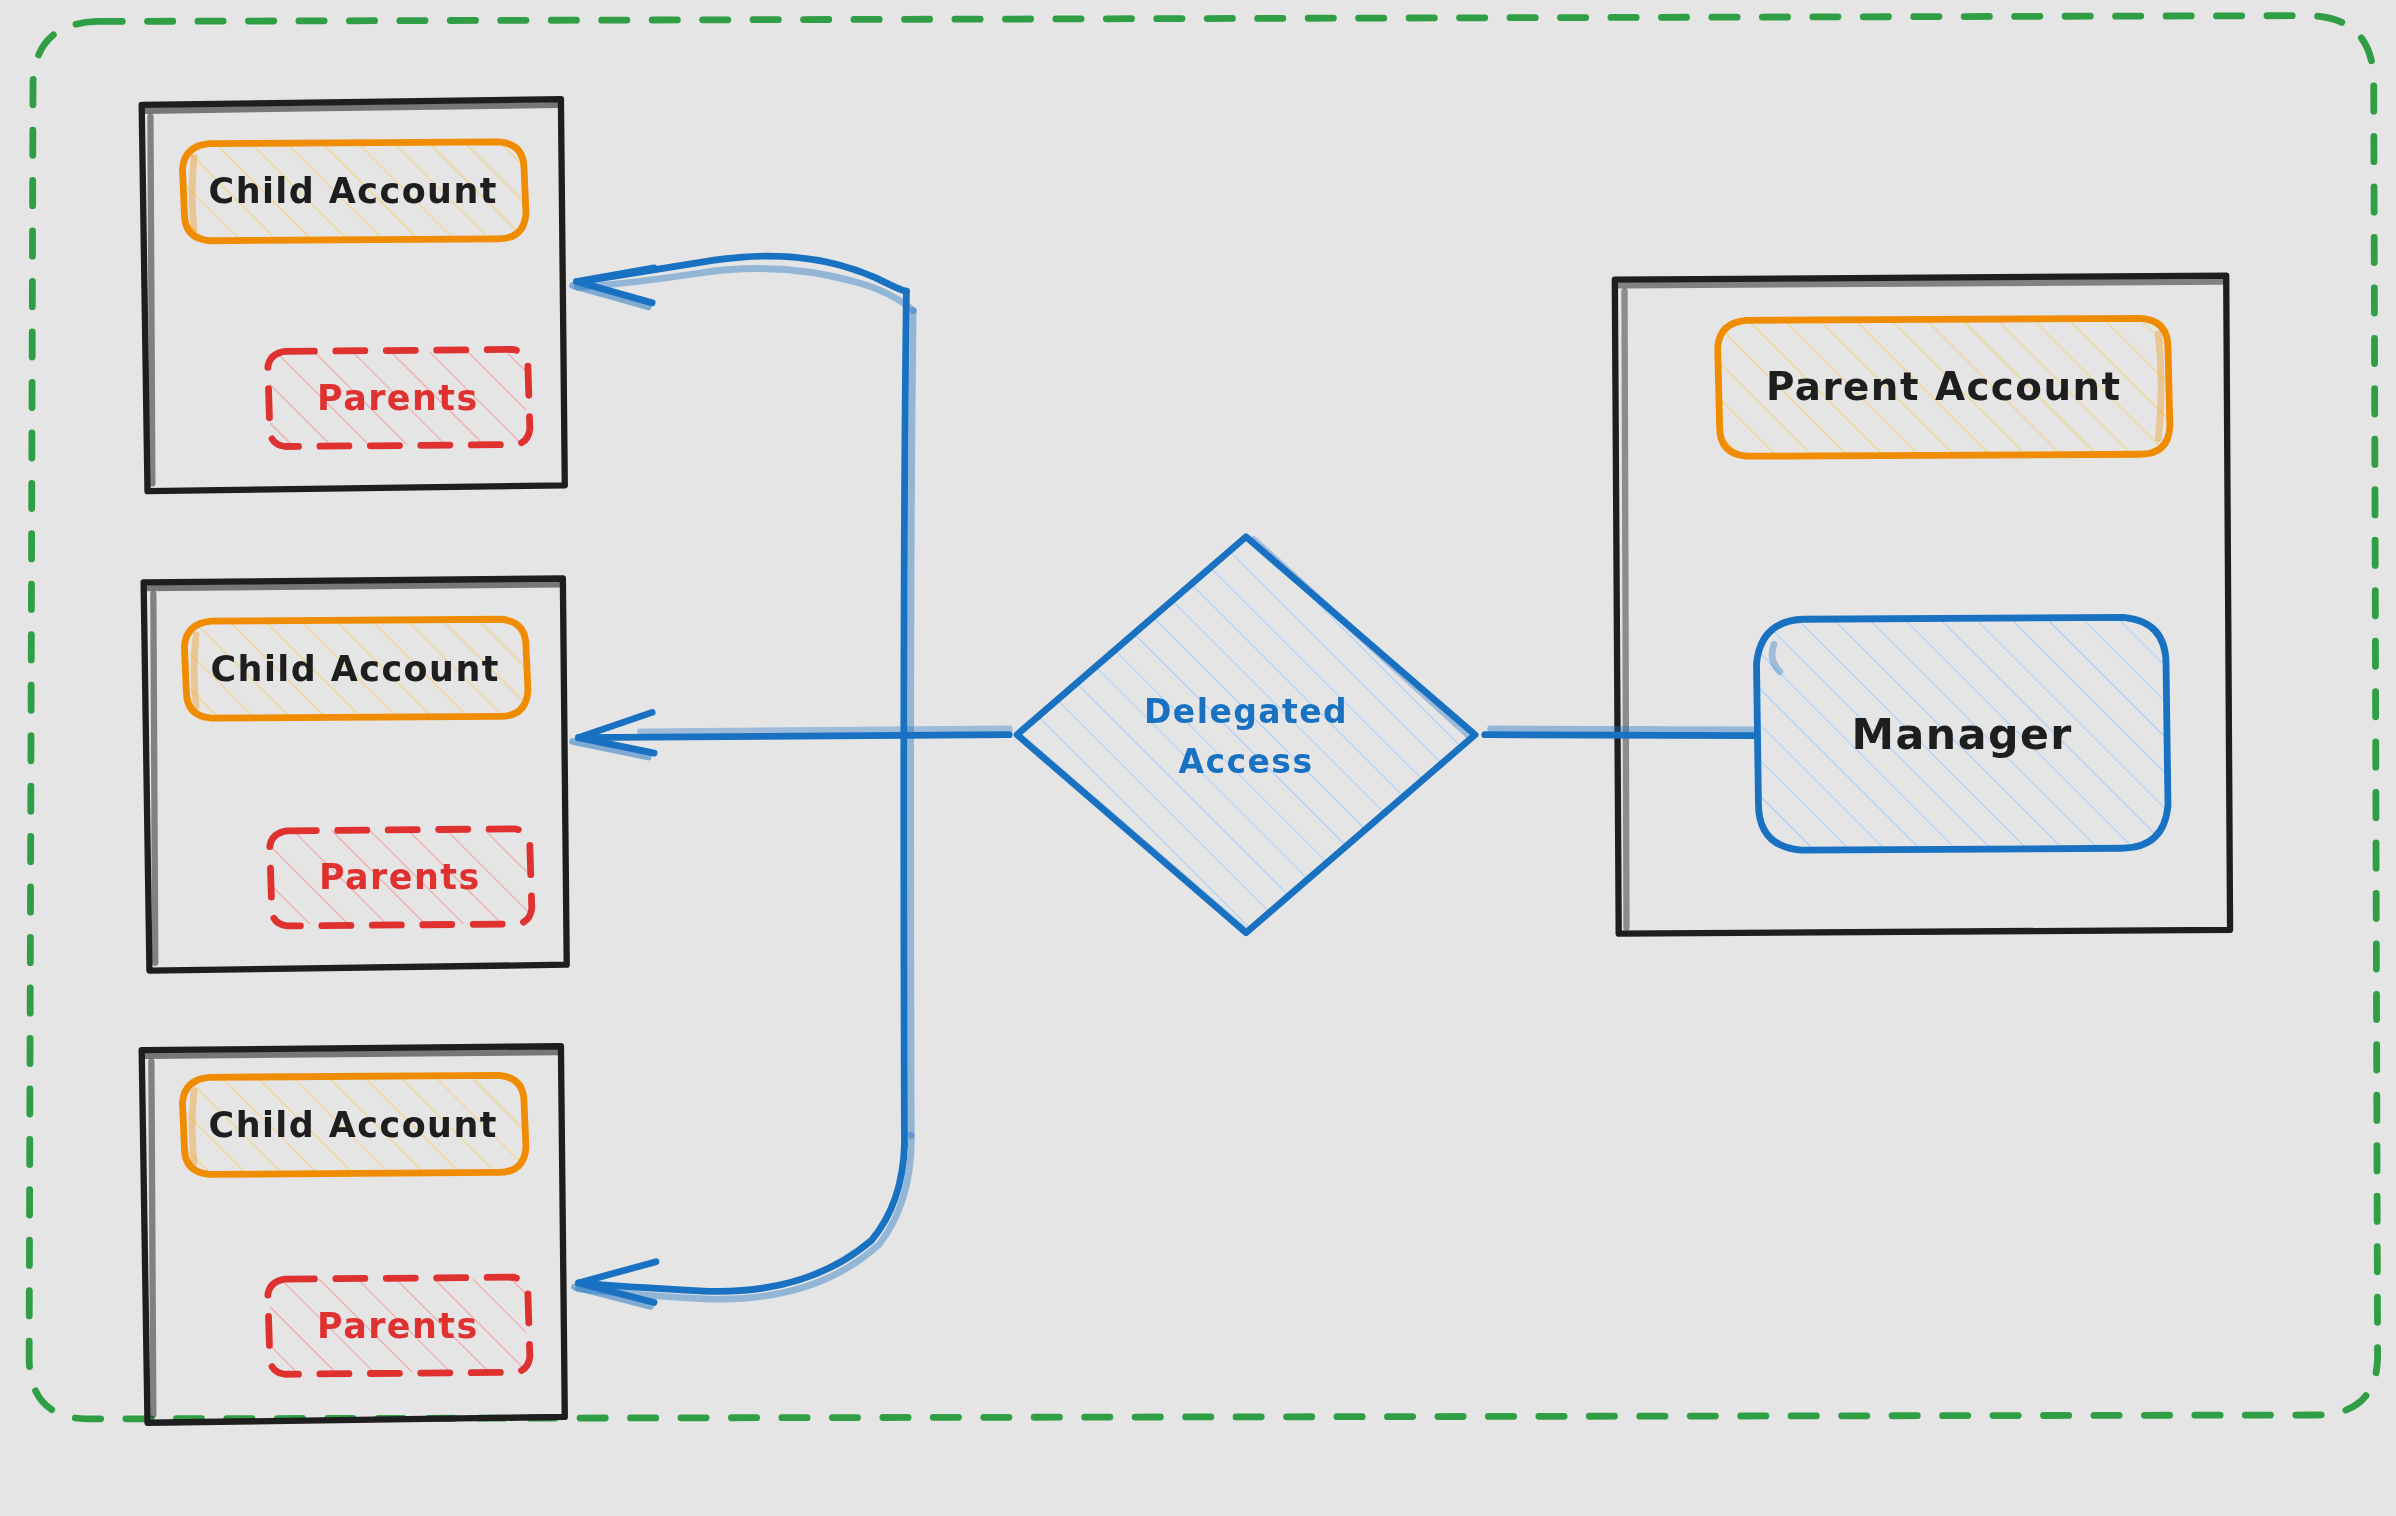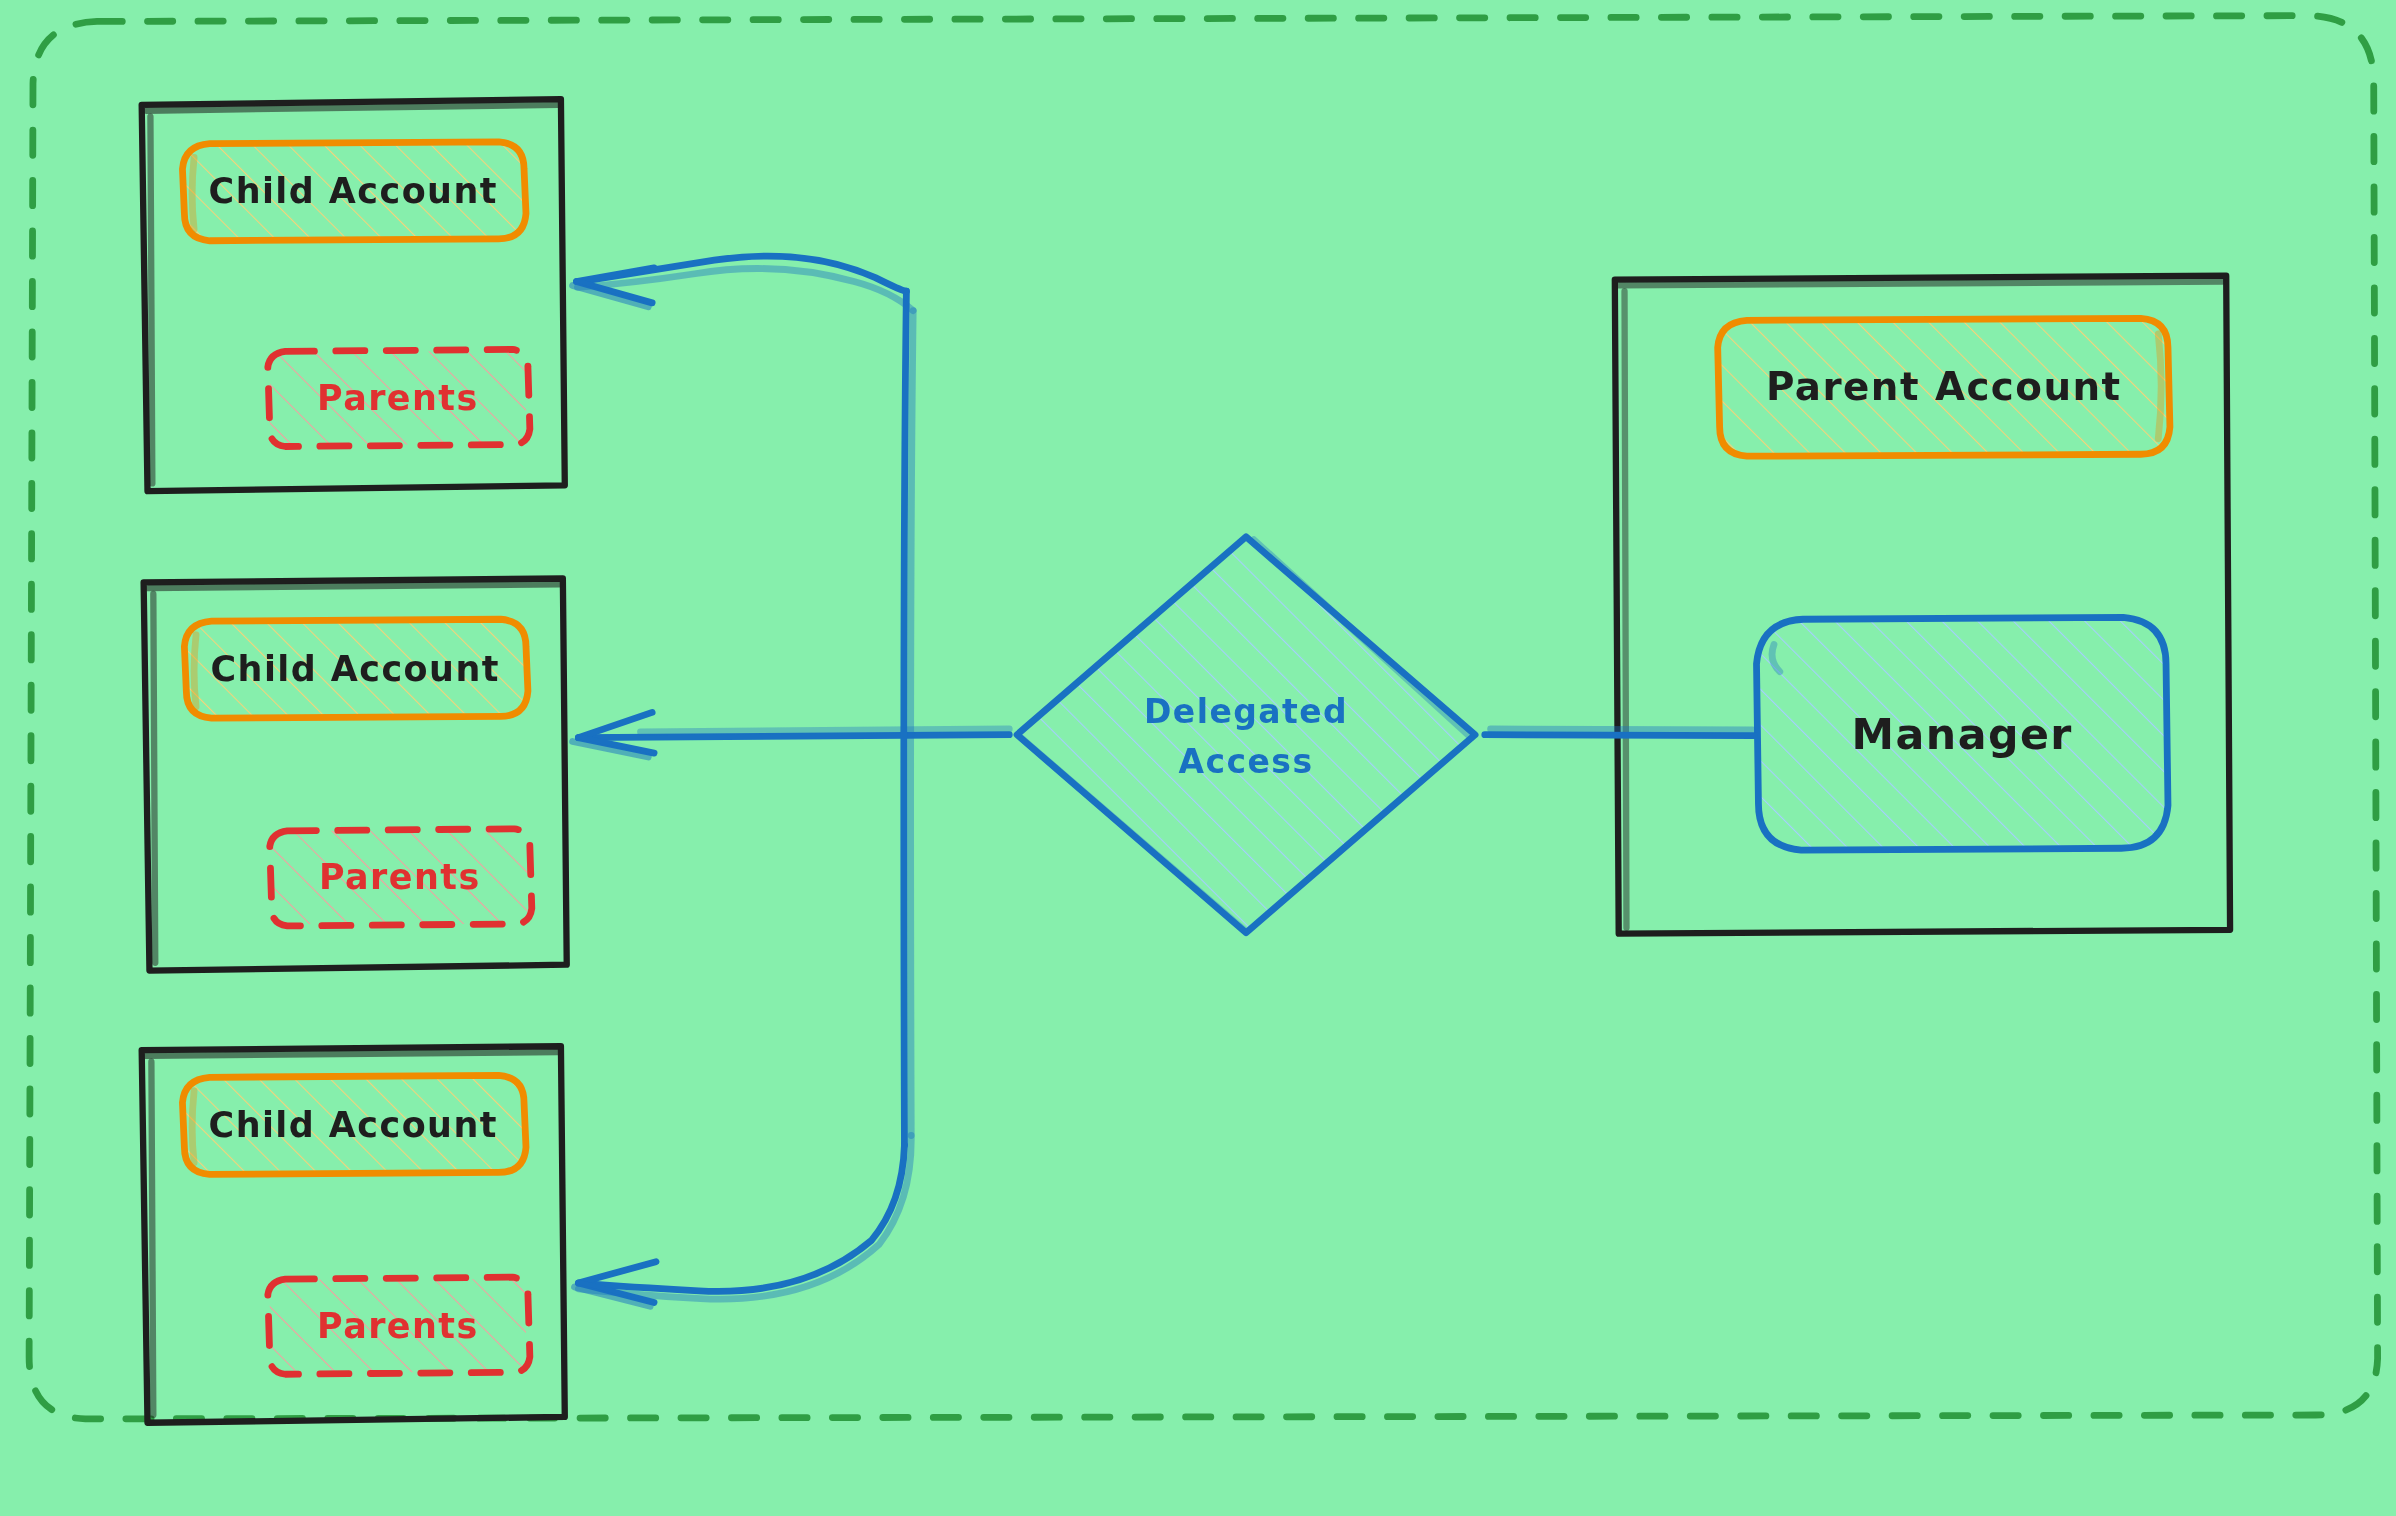--- a/index.html
+++ b/index.html
@@ -6,21 +6,21 @@
     margin: 0; padding: 0;
     background: #ffffff;
     width: 2397px; height: 1517px;
     overflow: hidden;
     font-family: "DejaVu Sans", sans-serif;
   }
   #stage {
     position: relative;
     width: 2397px;
     height: 1517px;
-    background: #86efac;
+    background: #e5e5e5;
   }
   svg#canvas { position: absolute; top:0; left:0; width: 2397px; height: 1517px; }
 
   .sketch-text {
     font-family: "DejaVu Sans", sans-serif;
     font-weight: 700;
     dominant-baseline: middle;
     text-anchor: middle;
     letter-spacing: 1.5px;
   }

